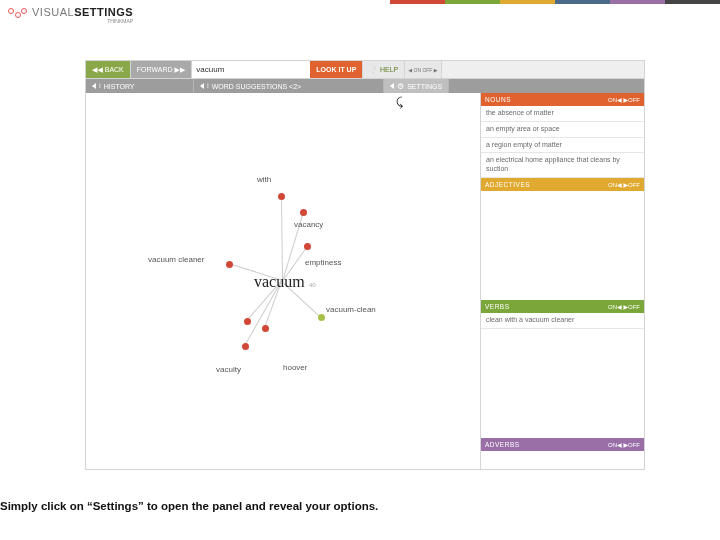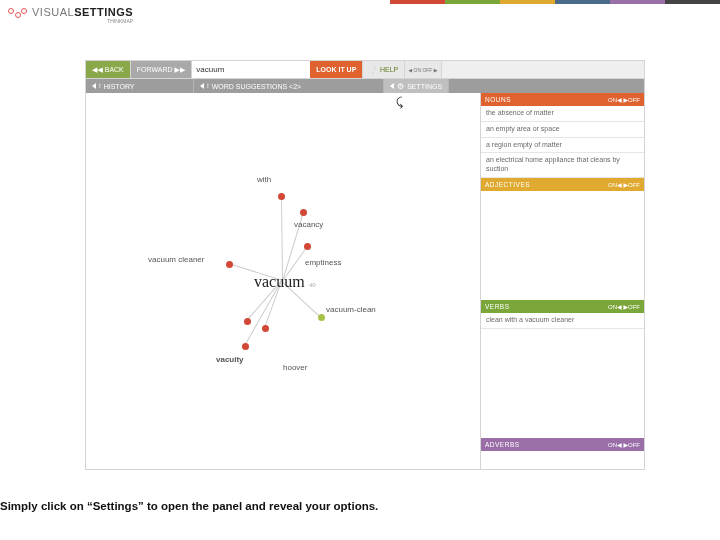--- a/index.html
+++ b/index.html
@@ -133,21 +133,21 @@
           <div class="node" style="left: 156px; top: 250px;"></div>
         </div>
       <div id="words">
           <div class="word center" style="left: 168px; top: 180px;">vacuum <span style="font-size:7px;color:#aaa">40</span></div>
           <div class="word" style="left: 171px; top: 82px;">with</div>
           <div class="word" style="left: 208px; top: 94px; margin-top: 33px;">vacancy</div>
           <div class="word" style="left: 219px; top: 137px; margin-top: 28px;">emptiness</div>
           <div class="word" style="left: 62px; top: 162px;">vacuum cleaner</div>
           <div class="word" style="left: 240px; top: 212px;">vacuum-clean</div>
           <div class="word" style="left: 197px; top: 270px;">hoover</div>
-          <div class="word" style="left: 130px; top: 262px; font-weight: bold;">vacuity</div>
+          <div class="word" style="left: 130px; top: 272px;">vacuity</div>
         </div>
       <div class="cursor" style="top:2px;left:310px">⤹</div>
     </div>
 
     <div class="side">
       <div class="panel-hd nouns">
           <span>NOUNS</span>
           <span class="sw">ON◀  ▶OFF</span>
         </div>
       <div class="panel-body" id="defs-nouns">

